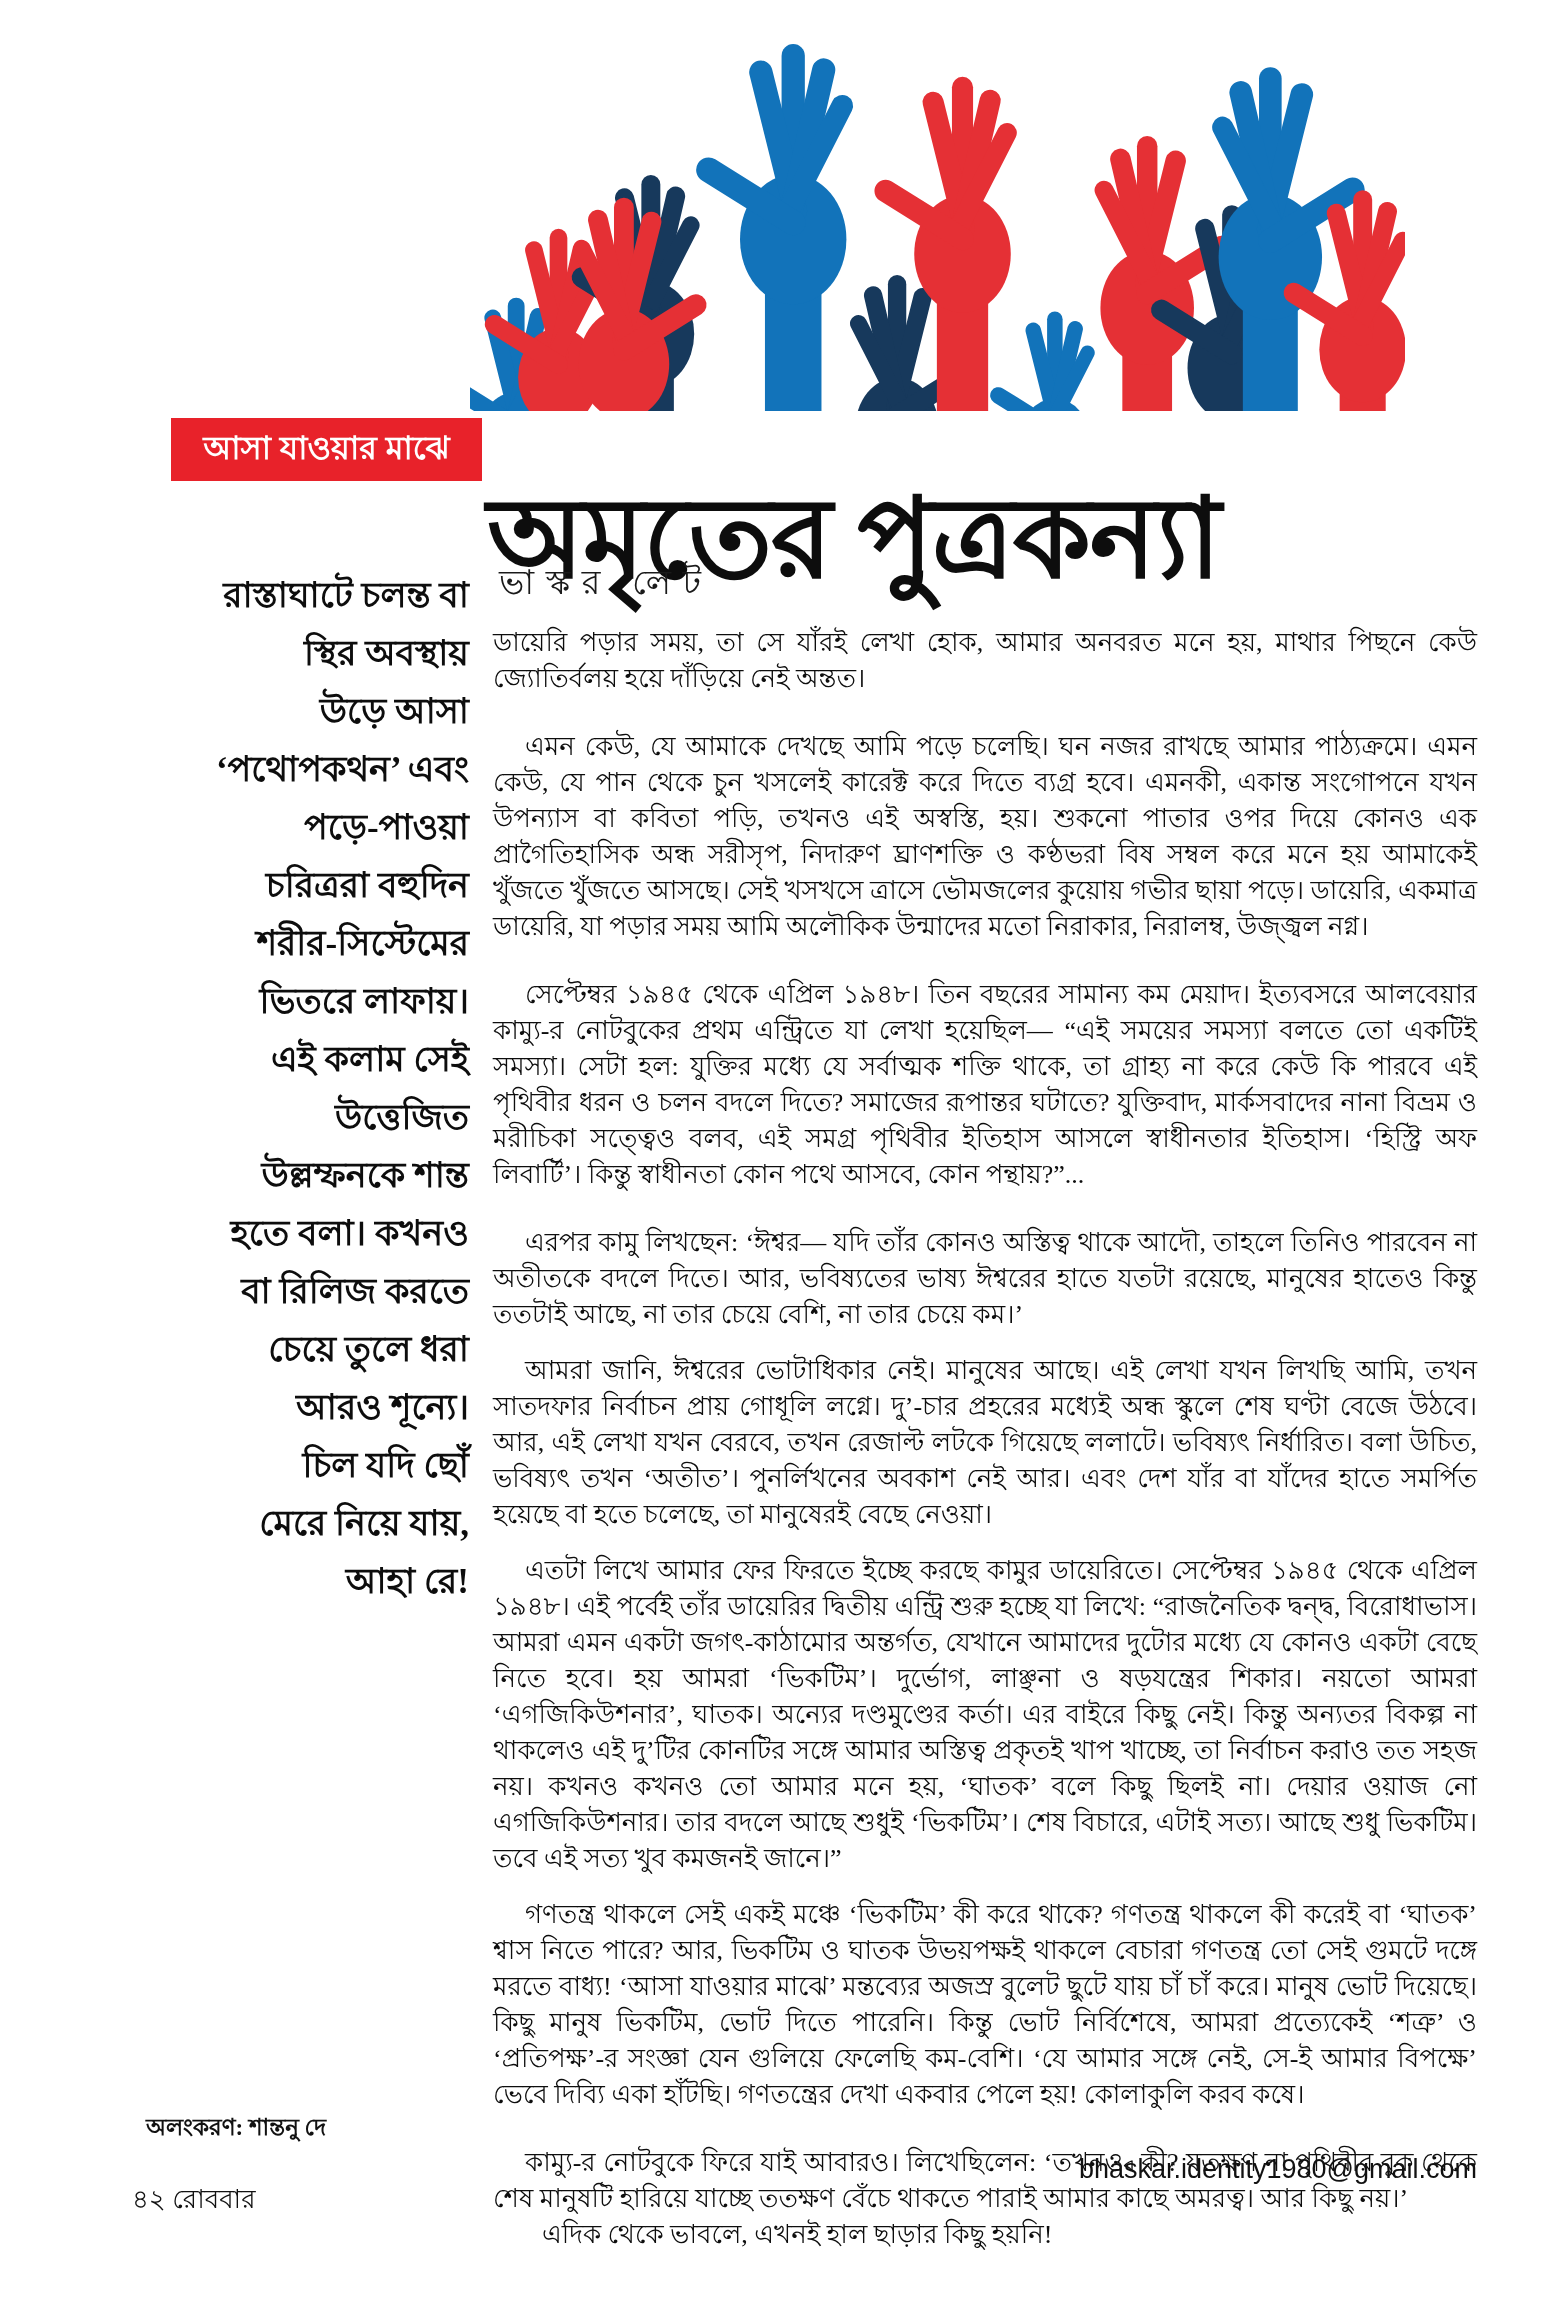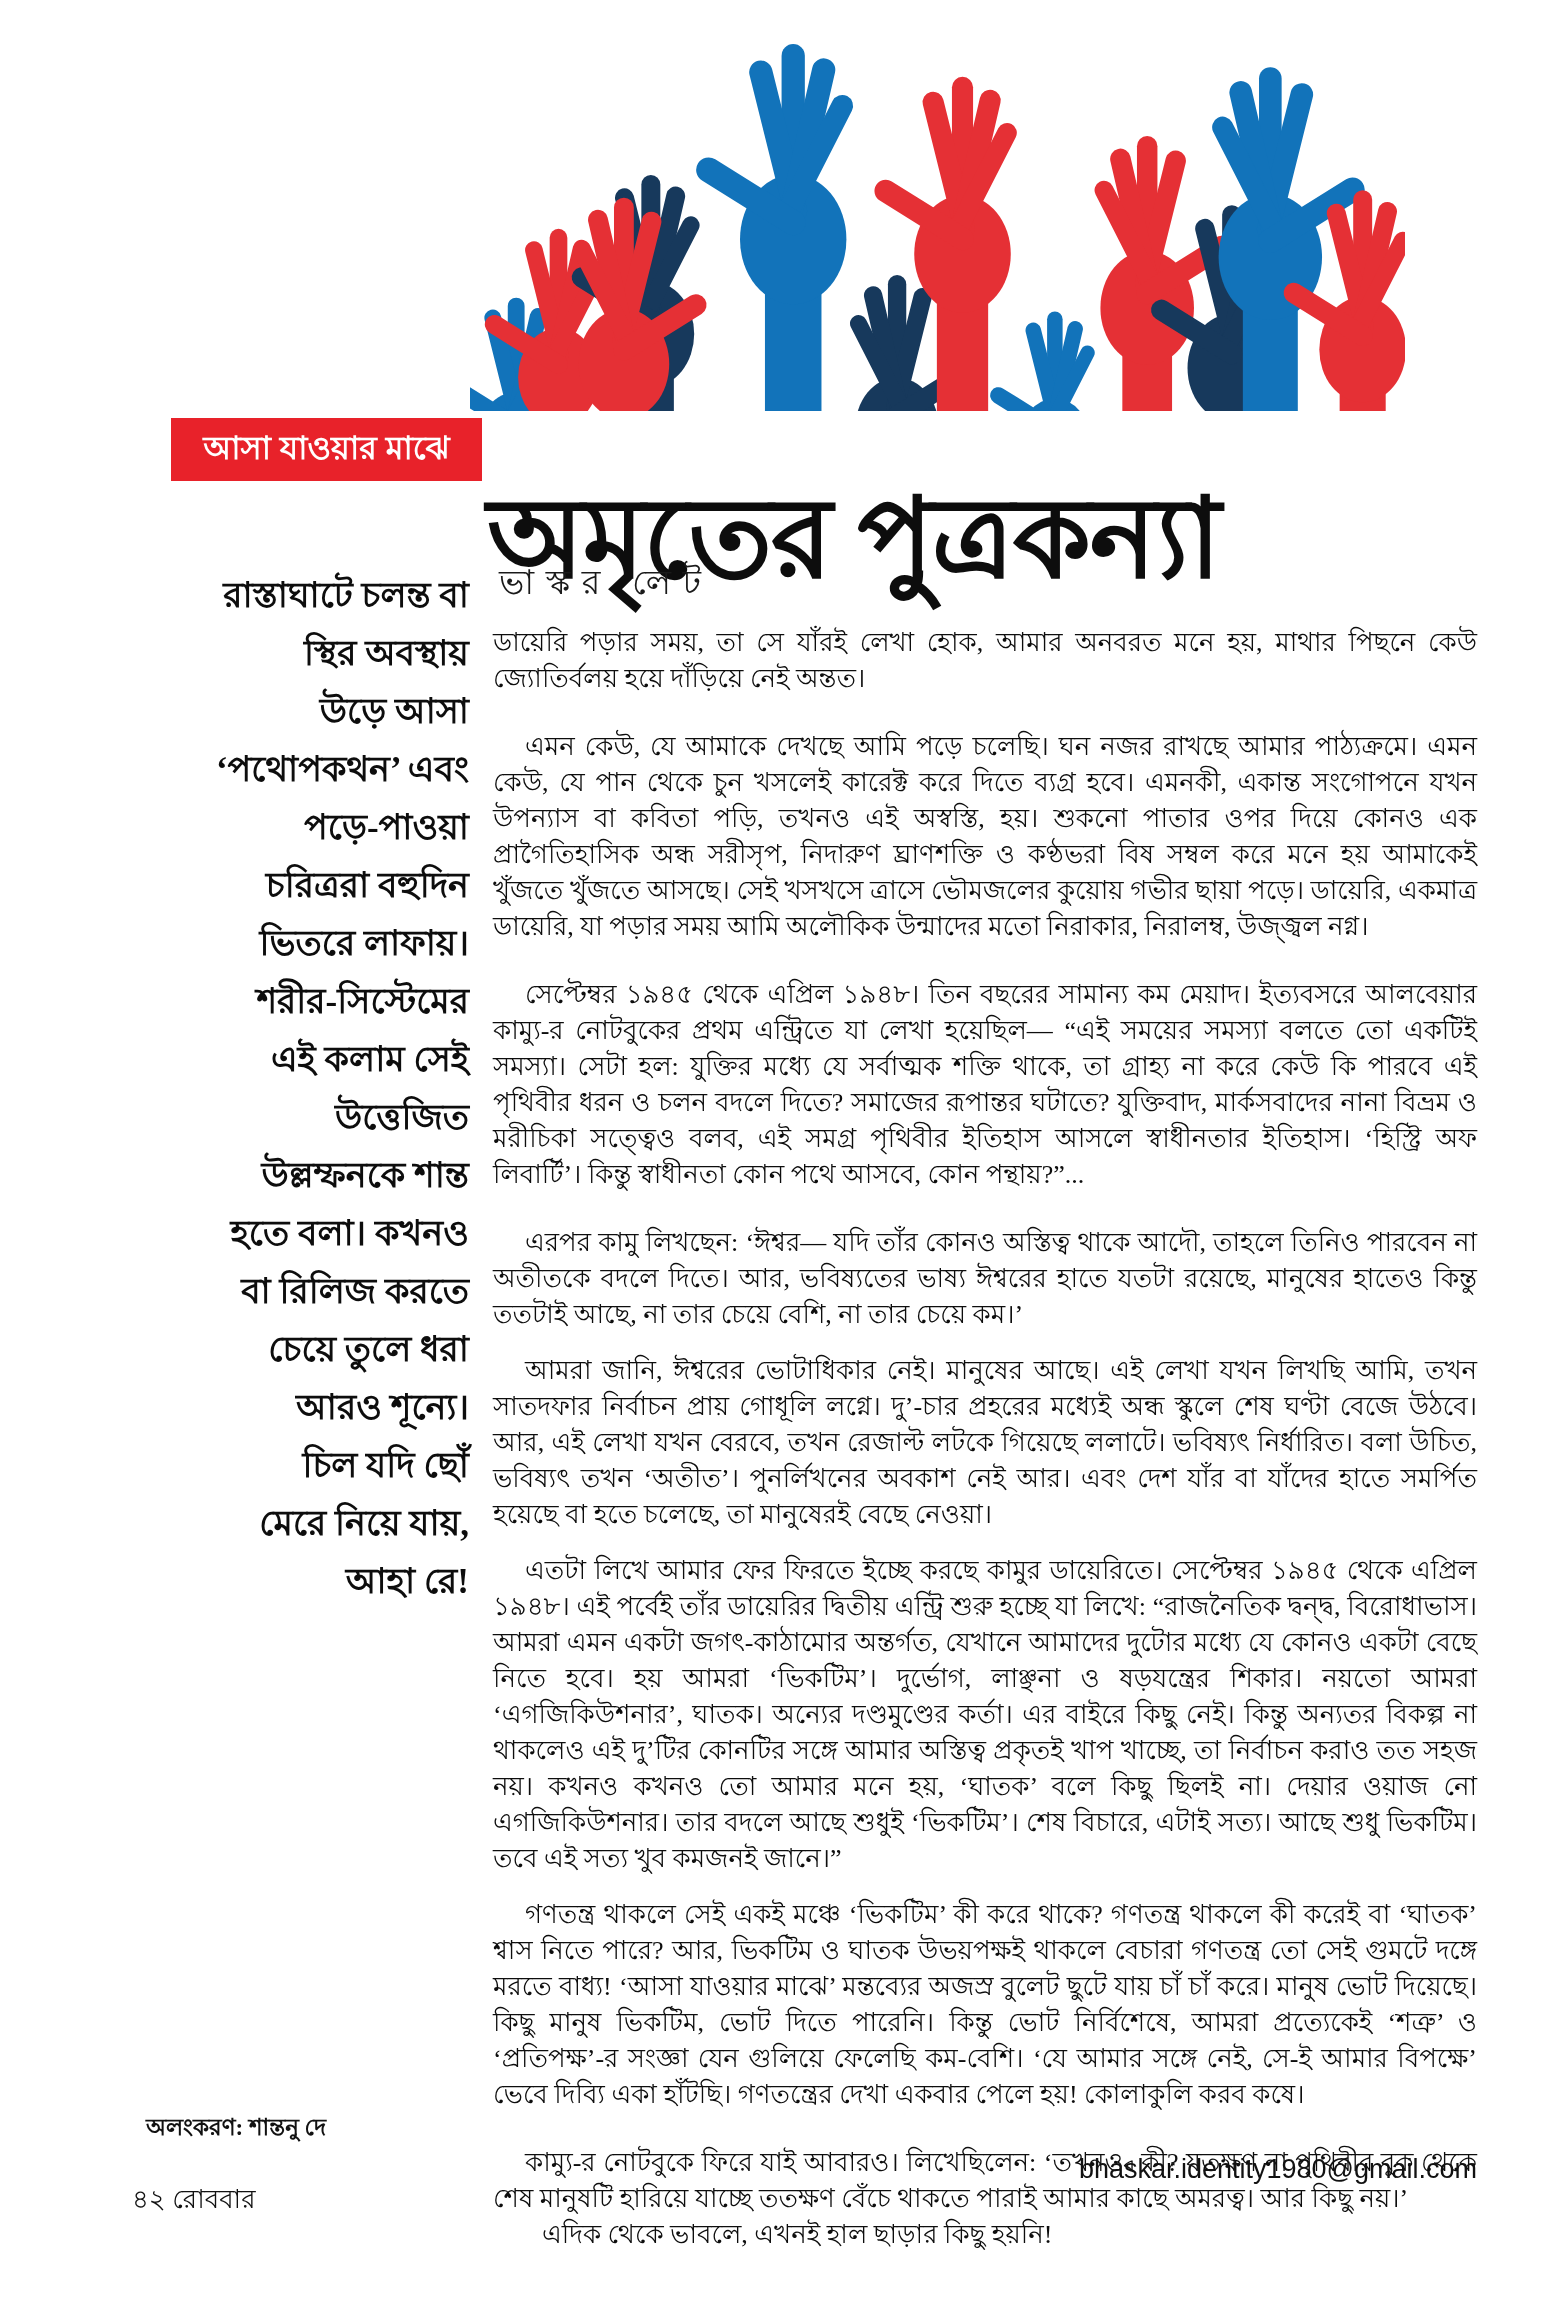--- a/index.html
+++ b/index.html
@@ -103,22 +103,22 @@
 
   <div class="byline">ভাস্কর লেট</div>
 
   <div class="pullquote">
     <div>রাস্তাঘাটে চলন্ত বা</div>
     <div>স্থির অবস্থায়</div>
     <div>উড়ে আসা</div>
     <div>‘পথোপকথন’ এবং</div>
     <div>পড়ে-পাওয়া</div>
     <div>চরিত্ররা বহুদিন</div>
+    <div>শরীর-সিস্টেমের</div>
     <div>ভিতরে লাফায়।</div>
-    <div>শরীর-সিস্টেমের</div>
     <div>এই কলাম সেই</div>
     <div>উত্তেজিত</div>
     <div>উল্লম্ফনকে শান্ত</div>
     <div>হতে বলা। কখনও</div>
     <div>বা রিলিজ করতে</div>
     <div>চেয়ে তুলে ধরা</div>
     <div>আরও শূন্যে।</div>
     <div>চিল যদি ছোঁ</div>
     <div>মেরে নিয়ে যায়,</div>
     <div>আহা রে!</div>

